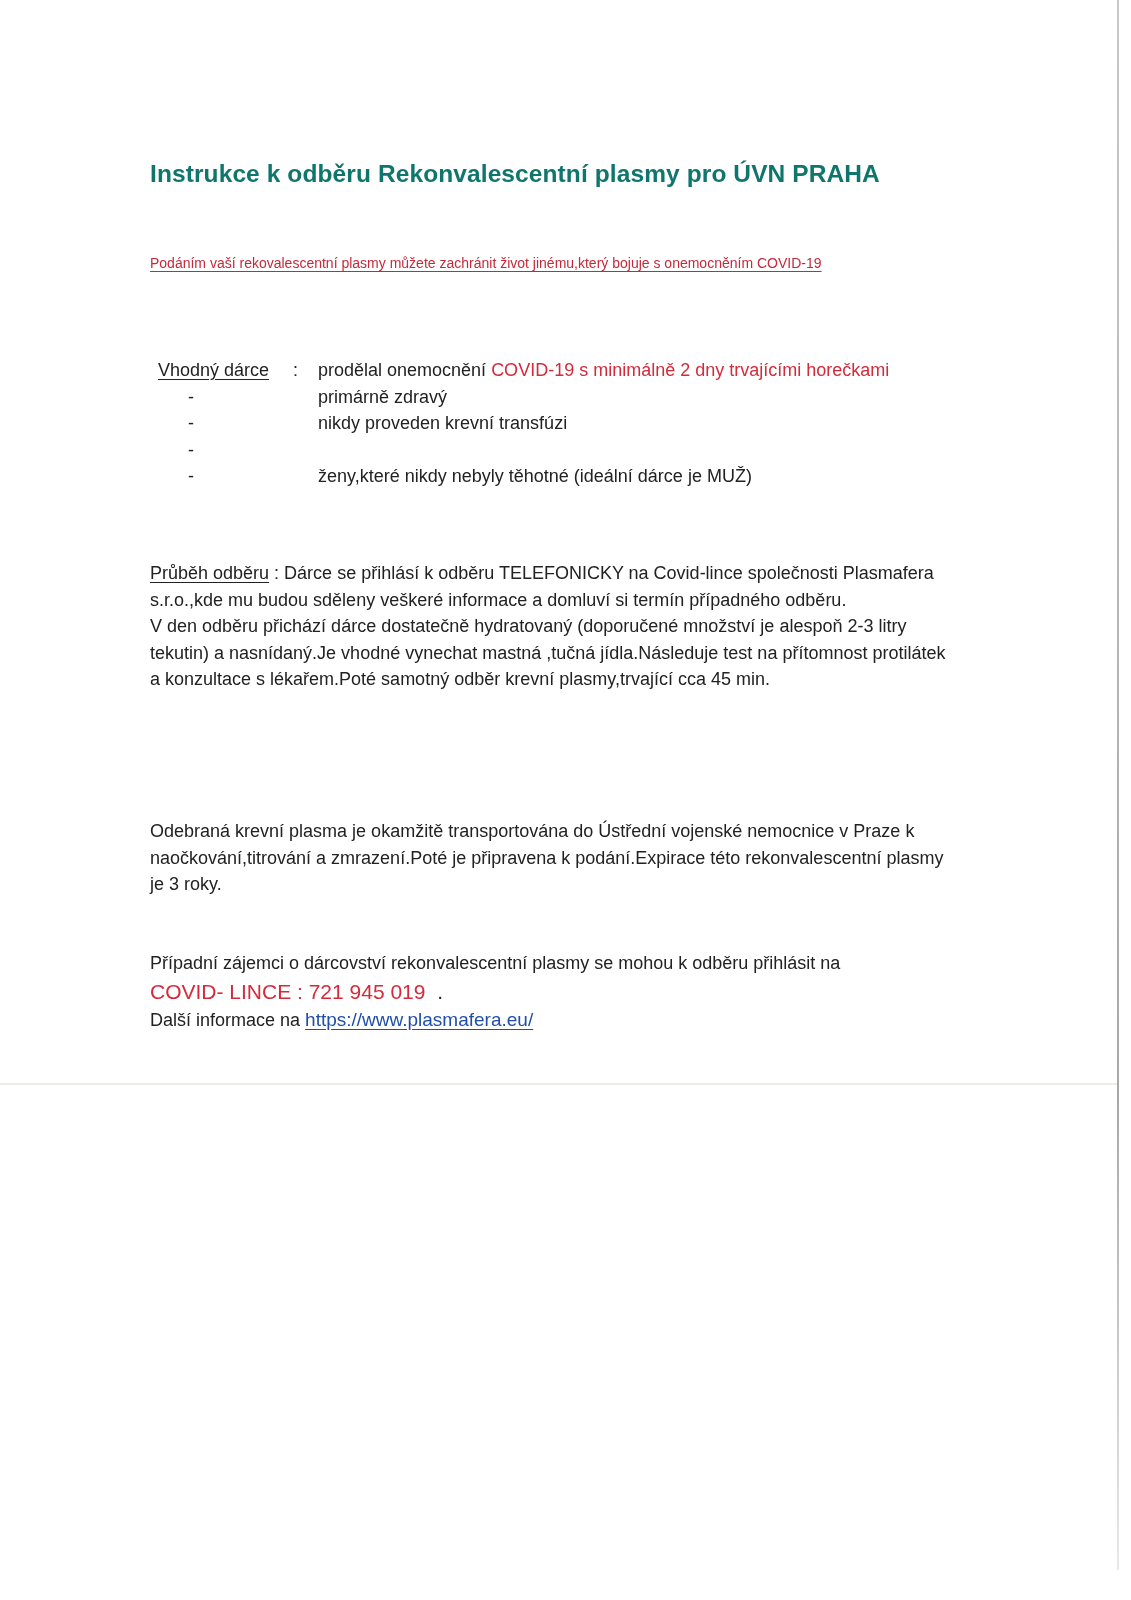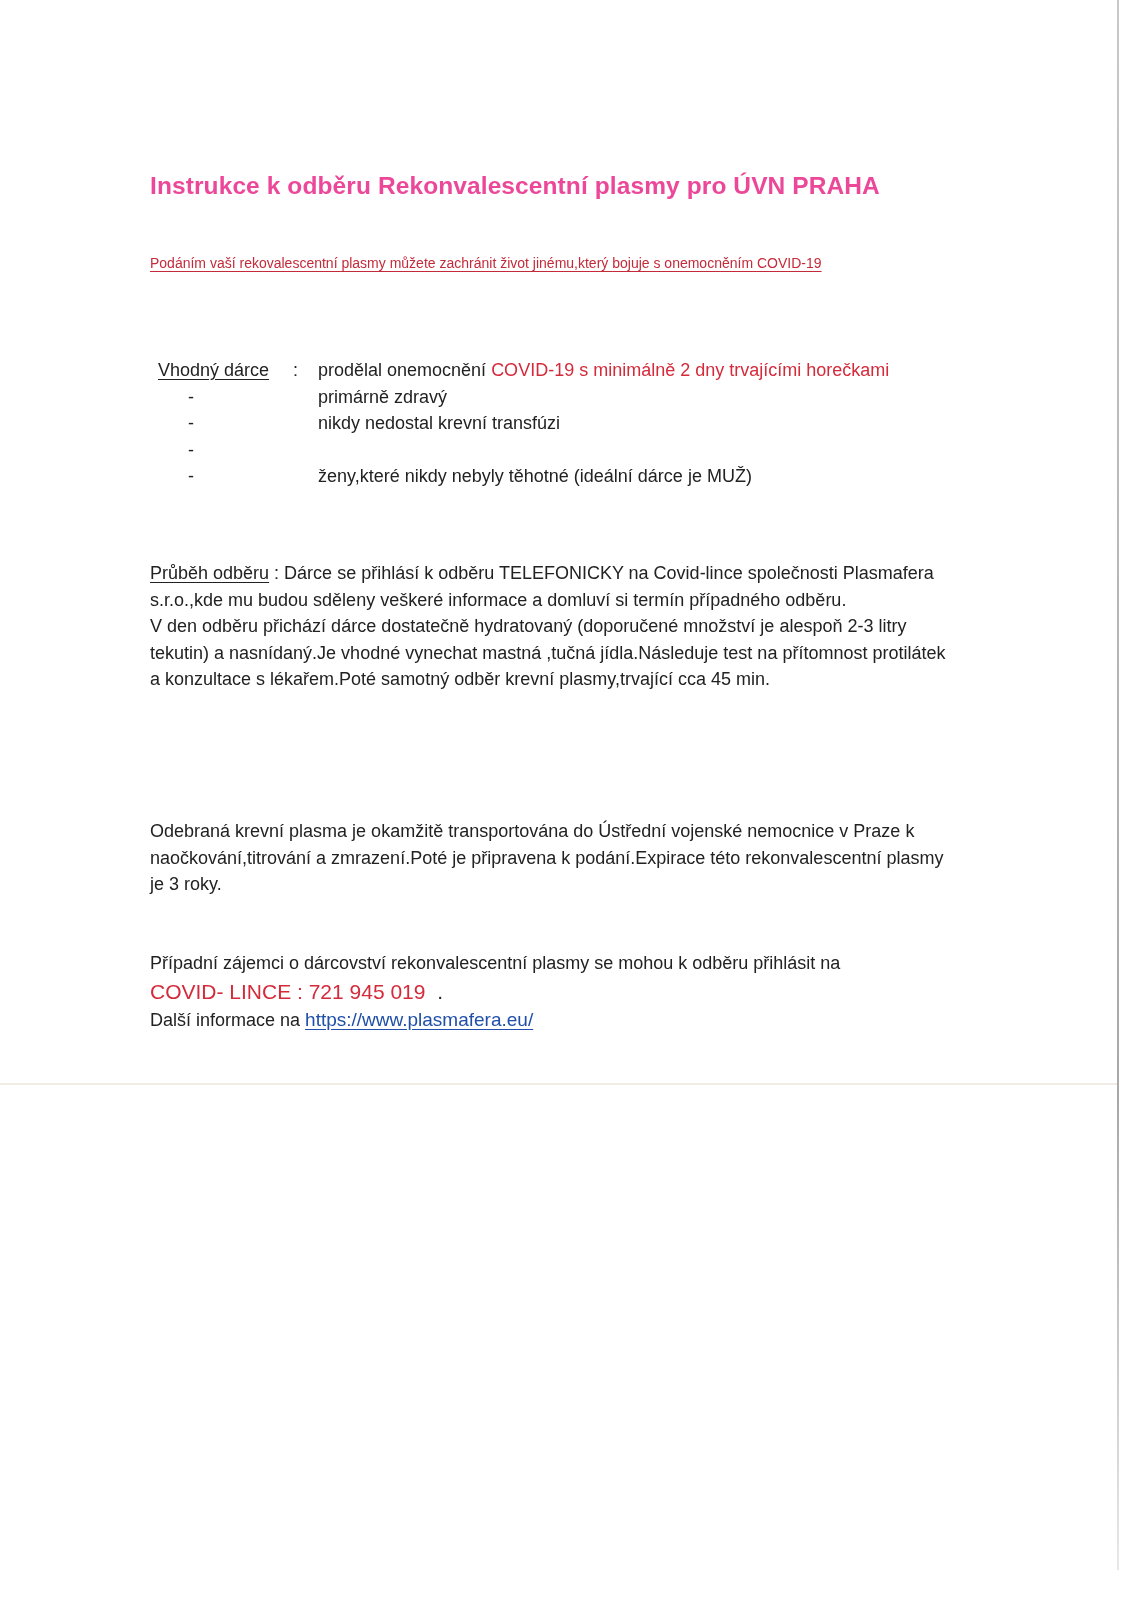--- a/index.html
+++ b/index.html
@@ -27,24 +27,24 @@
       position: absolute;
       left: 0;
       top: 1083px;
       width: 1117px;
       height: 2px;
       background: #efece6;
     }
     .title {
       position: absolute;
       left: 150px;
-      top: 172px;
+      top: 160px;
       font-size: 24.5px;
       font-weight: bold;
-      color: #ec4899;
+      color: #0f766e;
       white-space: nowrap;
       letter-spacing: 0.1px;
     }
     .subtitle {
       position: absolute;
       left: 150px;
       top: 250px;
       width: 800px;
       font-size: 14px;
       font-weight: normal;
@@ -130,21 +130,21 @@
     <span class="donor-label label-underline">Vhodný dárce</span>
     <span class="donor-colon">:</span>
     <span><span>prodělal onemocnění </span><span class="red">COVID-19 s minimálně 2 dny trvajícími horečkami</span></span>
   </div>
   <div class="donor-row">
     <span class="donor-dash">-</span>
     <span>primárně zdravý</span>
   </div>
   <div class="donor-row">
     <span class="donor-dash">-</span>
-    <span>nikdy nedostal krevní transfúzi</span>
+    <span>nikdy proveden krevní transfúzi</span>
   </div>
   <div class="donor-row">
     <span class="donor-dash">-</span>
   </div>
   <div class="donor-row">
     <span class="donor-dash">-</span>
     <span>ženy,které nikdy nebyly těhotné (ideální dárce je MUŽ)</span>
   </div>
 </div>
 

